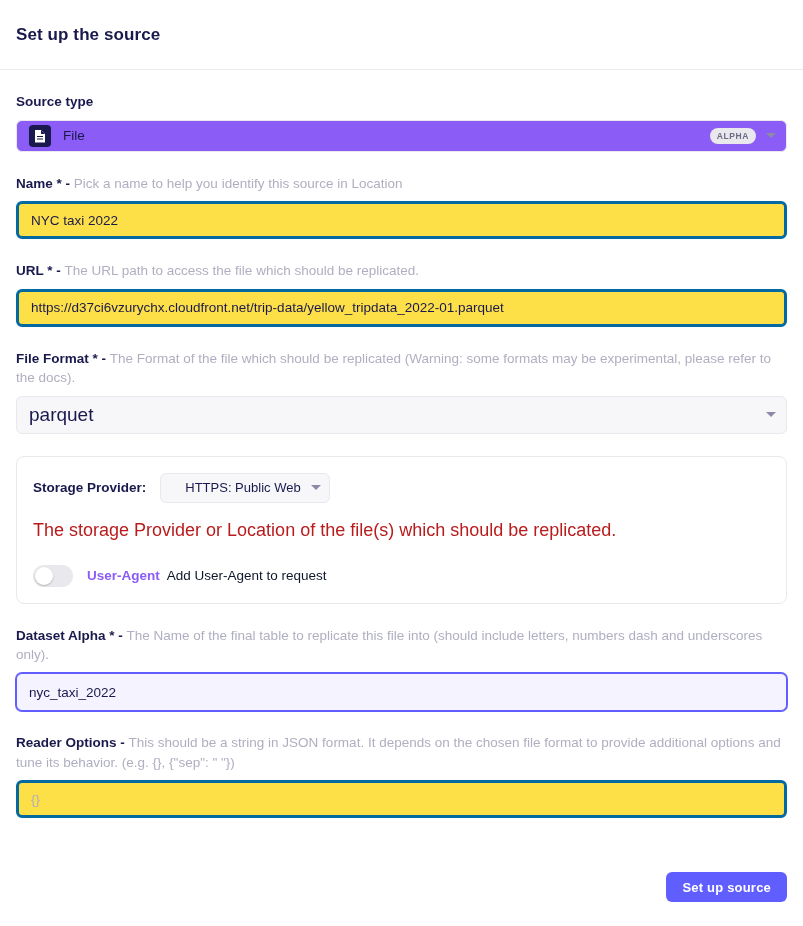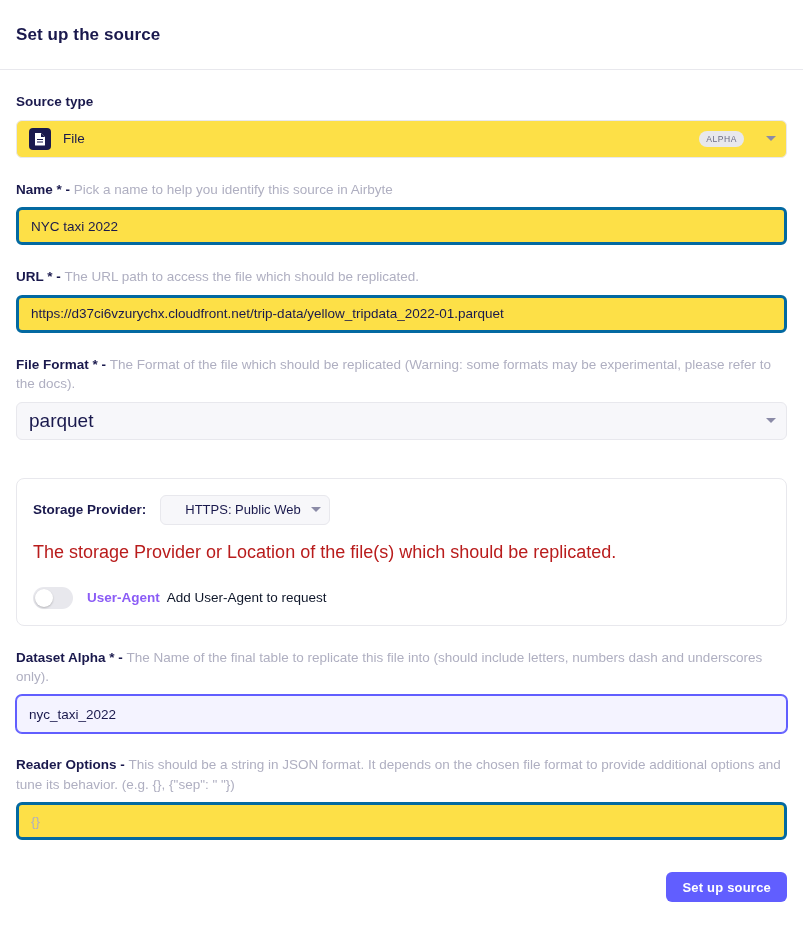--- a/index.html
+++ b/index.html
@@ -44,22 +44,22 @@
     font-weight: bold;
     color: #1a194d;
     margin-bottom: 8px;
     line-height: 1.45;
   }
   .field-label .hint {
     font-weight: normal;
     color: #afafc1;
   }
   .select-box {
-    height: 38px;
-    background: #fde047;
+    height: 32px;
+    background: #8b5cf6;
     border: 1px solid #e8e8ed;
     border-radius: 6px;
     display: flex;
     align-items: center;
     padding: 0 10px 0 12px;
     font-size: 13.5px;
     color: #1a194d;
     position: relative;
   }
   .doc-icon {
@@ -72,25 +72,25 @@
     justify-content: center;
     margin-right: 12px;
     flex: none;
   }
   .doc-icon svg { display: block; }
   .select-value { flex: 1; }
   .alpha-badge {
     background: #e8e8ed;
     color: #6b6b85;
     font-size: 8.5px;
-    font-weight: normal;
+    font-weight: bold;
     letter-spacing: 0.6px;
     padding: 3px 7px;
     border-radius: 9px;
-    margin-right: 22px;
+    margin-right: 10px;
   }
   .caret {
     width: 0; height: 0;
     border-left: 5px solid transparent;
     border-right: 5px solid transparent;
     border-top: 5px solid #8b8ba7;
     flex: none;
   }
   .alert {
     margin-top: 16px;
@@ -128,21 +128,21 @@
     border: 1px solid #e8e8ed;
     border-radius: 6px;
     display: flex;
     align-items: center;
     padding: 0 10px 0 12px;
     font-size: 19px;
     color: #1a194d;
   }
   .select-plain .select-value { flex: 1; }
   .panel {
-    margin-top: 38px;
+    margin-top: 22px;
     border: 1px solid #e8e8ed;
     border-radius: 8px;
     padding: 16px;
   }
   .panel-row {
     display: flex;
     align-items: center;
   }
   .panel-label {
     font-size: 13.5px;
@@ -245,21 +245,21 @@
         <span class="select-value">File</span>
         <span class="alpha-badge">ALPHA</span>
         <span class="caret"></span>
       </div>
     </div>
 
 
     <div class="field-group">
       <div class="field-label">
         <span>Name * -</span>
-        <span class="hint">Pick a name to help you identify this source in Airbyte</span>
+        <span class="hint">Pick a name to help you identify this source in Location</span>
       </div>
       <input class="text-input" type="text" value="NYC taxi 2022" style="">
     </div>
 
     <div class="field-group">
       <div class="field-label">
         <span>URL * -</span>
         <span class="hint">The URL path to access the file which should be replicated.</span>
       </div>
       <input class="text-input" type="text" value="https://d37ci6vzurychx.cloudfront.net/trip-data/yellow_tripdata_2022-01.parquet" style="">

